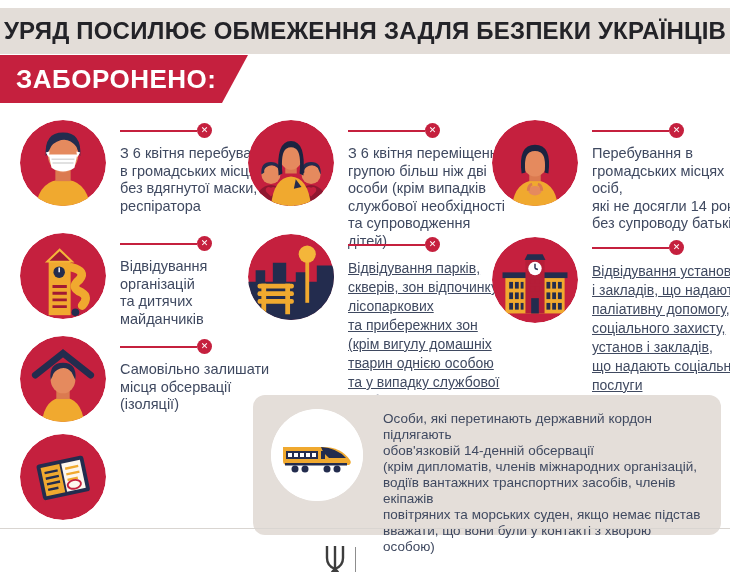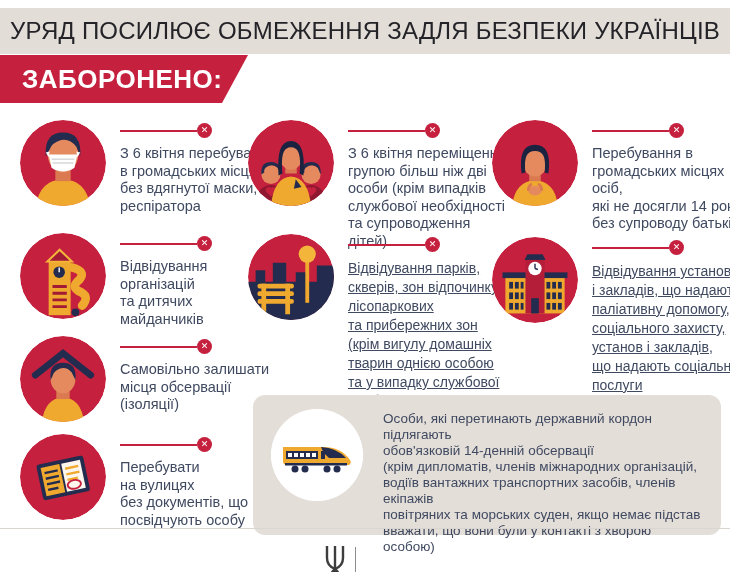--- a/index.html
+++ b/index.html
@@ -2,26 +2,26 @@
 <html><head>
 <meta charset="utf-8">
 <style>
   html,body{margin:0;padding:0;background:#fff;}
   body{width:730px;height:572px;position:relative;overflow:hidden;
        font-family:"Liberation Sans","DejaVu Sans",sans-serif;}
 
   
   .header-band{position:absolute;left:0;top:8px;width:730px;height:46px;
     background:#e3ddd8;display:flex;align-items:center;justify-content:center;}
-  .header-title{font-size:24px;font-weight:400;color:#232328;letter-spacing:.2px;white-space:nowrap;}
+  .header-title{font-size:24px;font-weight:700;color:#232328;letter-spacing:.2px;white-space:nowrap;}
 
   
   .banner{position:absolute;left:0;top:55px;width:248px;height:48px;background:#c5203e;
     clip-path:polygon(0 0,100% 0,calc(100% - 26px) 100%,0 100%);
-    display:flex;align-items:center;padding-left:22px;box-sizing:border-box;}
+    display:flex;align-items:center;padding-left:16px;box-sizing:border-box;}
   .banner-label{color:#fff;font-size:26px;font-weight:700;letter-spacing:.5px;}
 
   
   .item{position:absolute;display:flex;}
   .icon-circle{width:86px;height:86px;border-radius:50%;flex:none;overflow:hidden;}
   .icon-circle svg{display:block;}
   .item-body{margin-left:14px;padding-top:3px;}
   .strike-row{display:flex;align-items:center;width:92px;height:15px;margin-bottom:7px;}
   .strike-line{flex:1;height:2px;background:#c5203e;}
   .x-badge{width:15px;height:15px;border-radius:50%;background:#c5203e;flex:none;
@@ -146,30 +146,20 @@
       <circle cx="45" cy="45" r="45" fill="#c5203e"></circle>
       <g transform="rotate(-12 45 45)">
         <rect x="20" y="27" width="50" height="38" rx="3" fill="#232c4e"></rect>
         <rect x="24" y="31" width="20" height="30" fill="#f0a92f"></rect>
         <rect x="46" y="31" width="20" height="30" fill="#fdf6ee"></rect>
         <path d="M27 37 H41 M27 43 H41 M27 49 H41 M27 55 H38" stroke="#232c4e" stroke-width="2.5"></path>
         <path d="M49 37 H63 M49 43 H63 M49 49 H60" stroke="#f0a92f" stroke-width="2.5"></path>
         <ellipse cx="55" cy="55" rx="7" ry="4.5" fill="none" stroke="#c5203e" stroke-width="2"></ellipse>
       </g>
     </svg>
-  </div>
-  <div class="item-body">
-    <div class="strike-row">
-      <span class="strike-line"></span>
-        <span class="x-badge"></span>
-    </div>
-    <div class="item-text">Перебувати
-на вулицях
-без документів, що
-посвідчують особу</div>
   </div>
 </div>
 
 <div class="item pos-c2r1">
   <div class="icon-circle">
     <svg width="86" height="86" viewBox="0 0 90 90">
       <circle cx="45" cy="45" r="45" fill="#c5203e"></circle>
       <g>
         <path d="M6 90 Q9 69 24 68 Q39 69 42 90 Z" fill="#8f1730"></path>
         <circle cx="24" cy="57" r="10" fill="#e58a5e"></circle>

